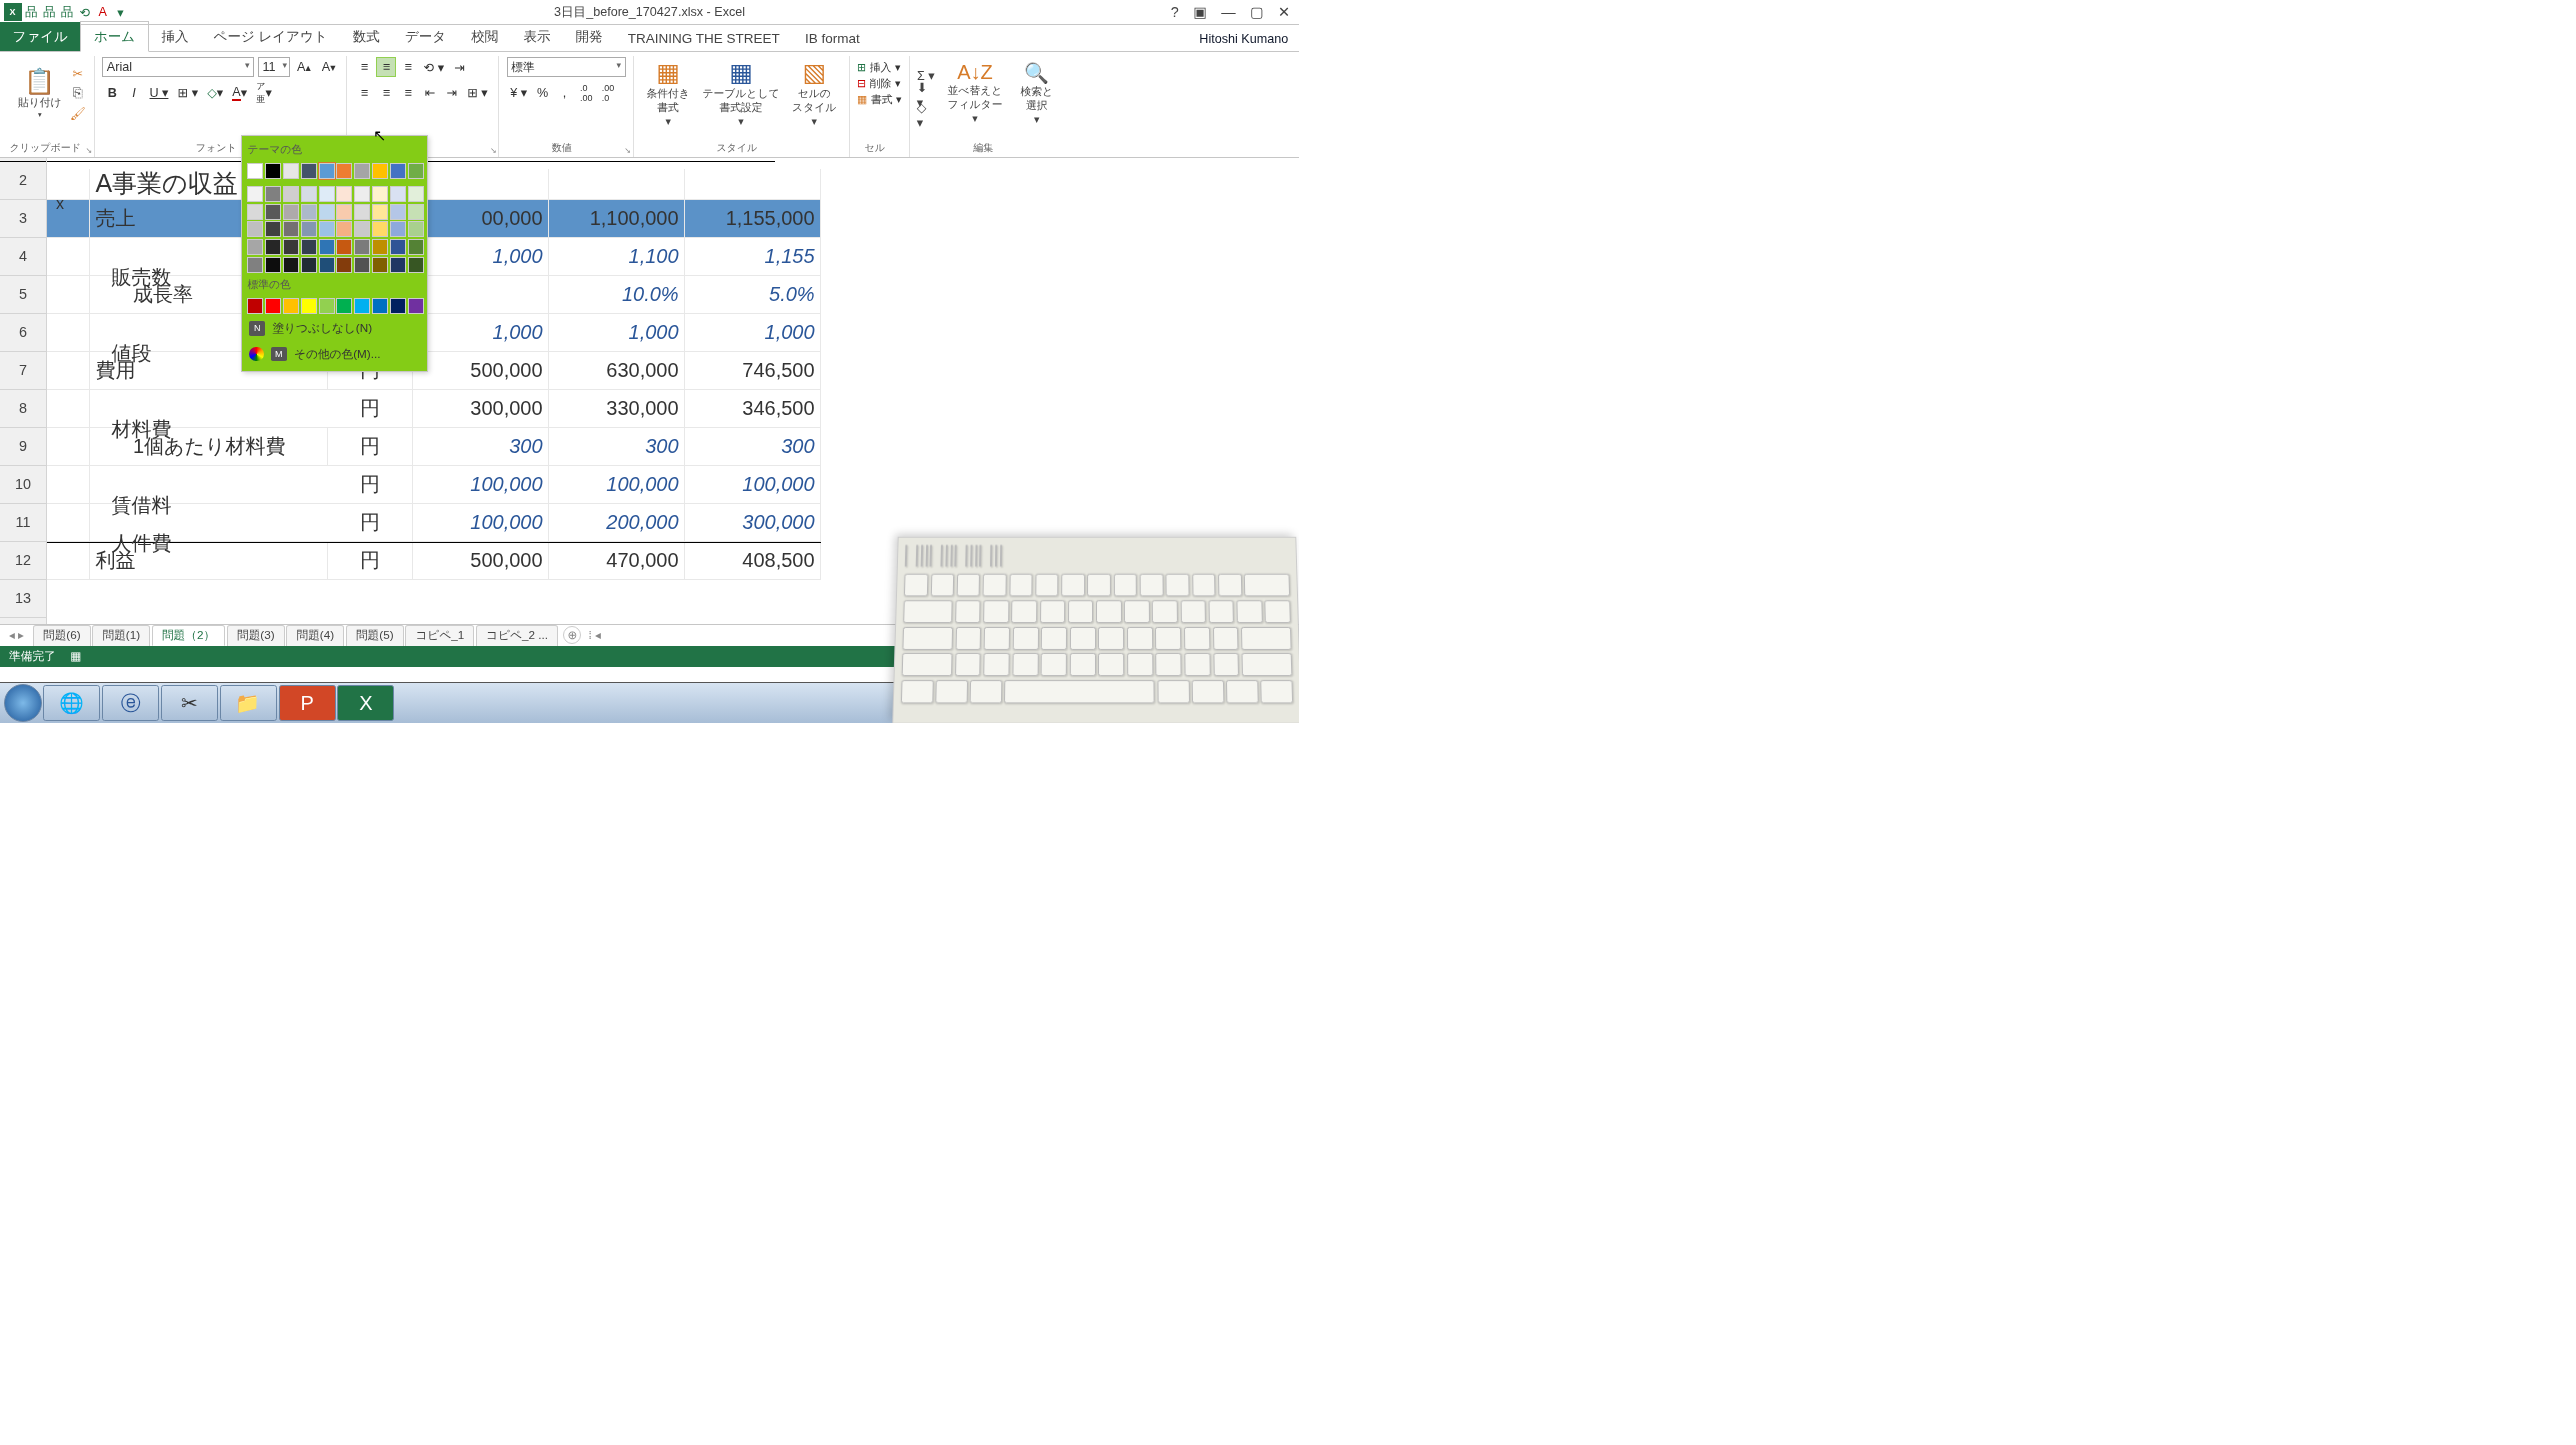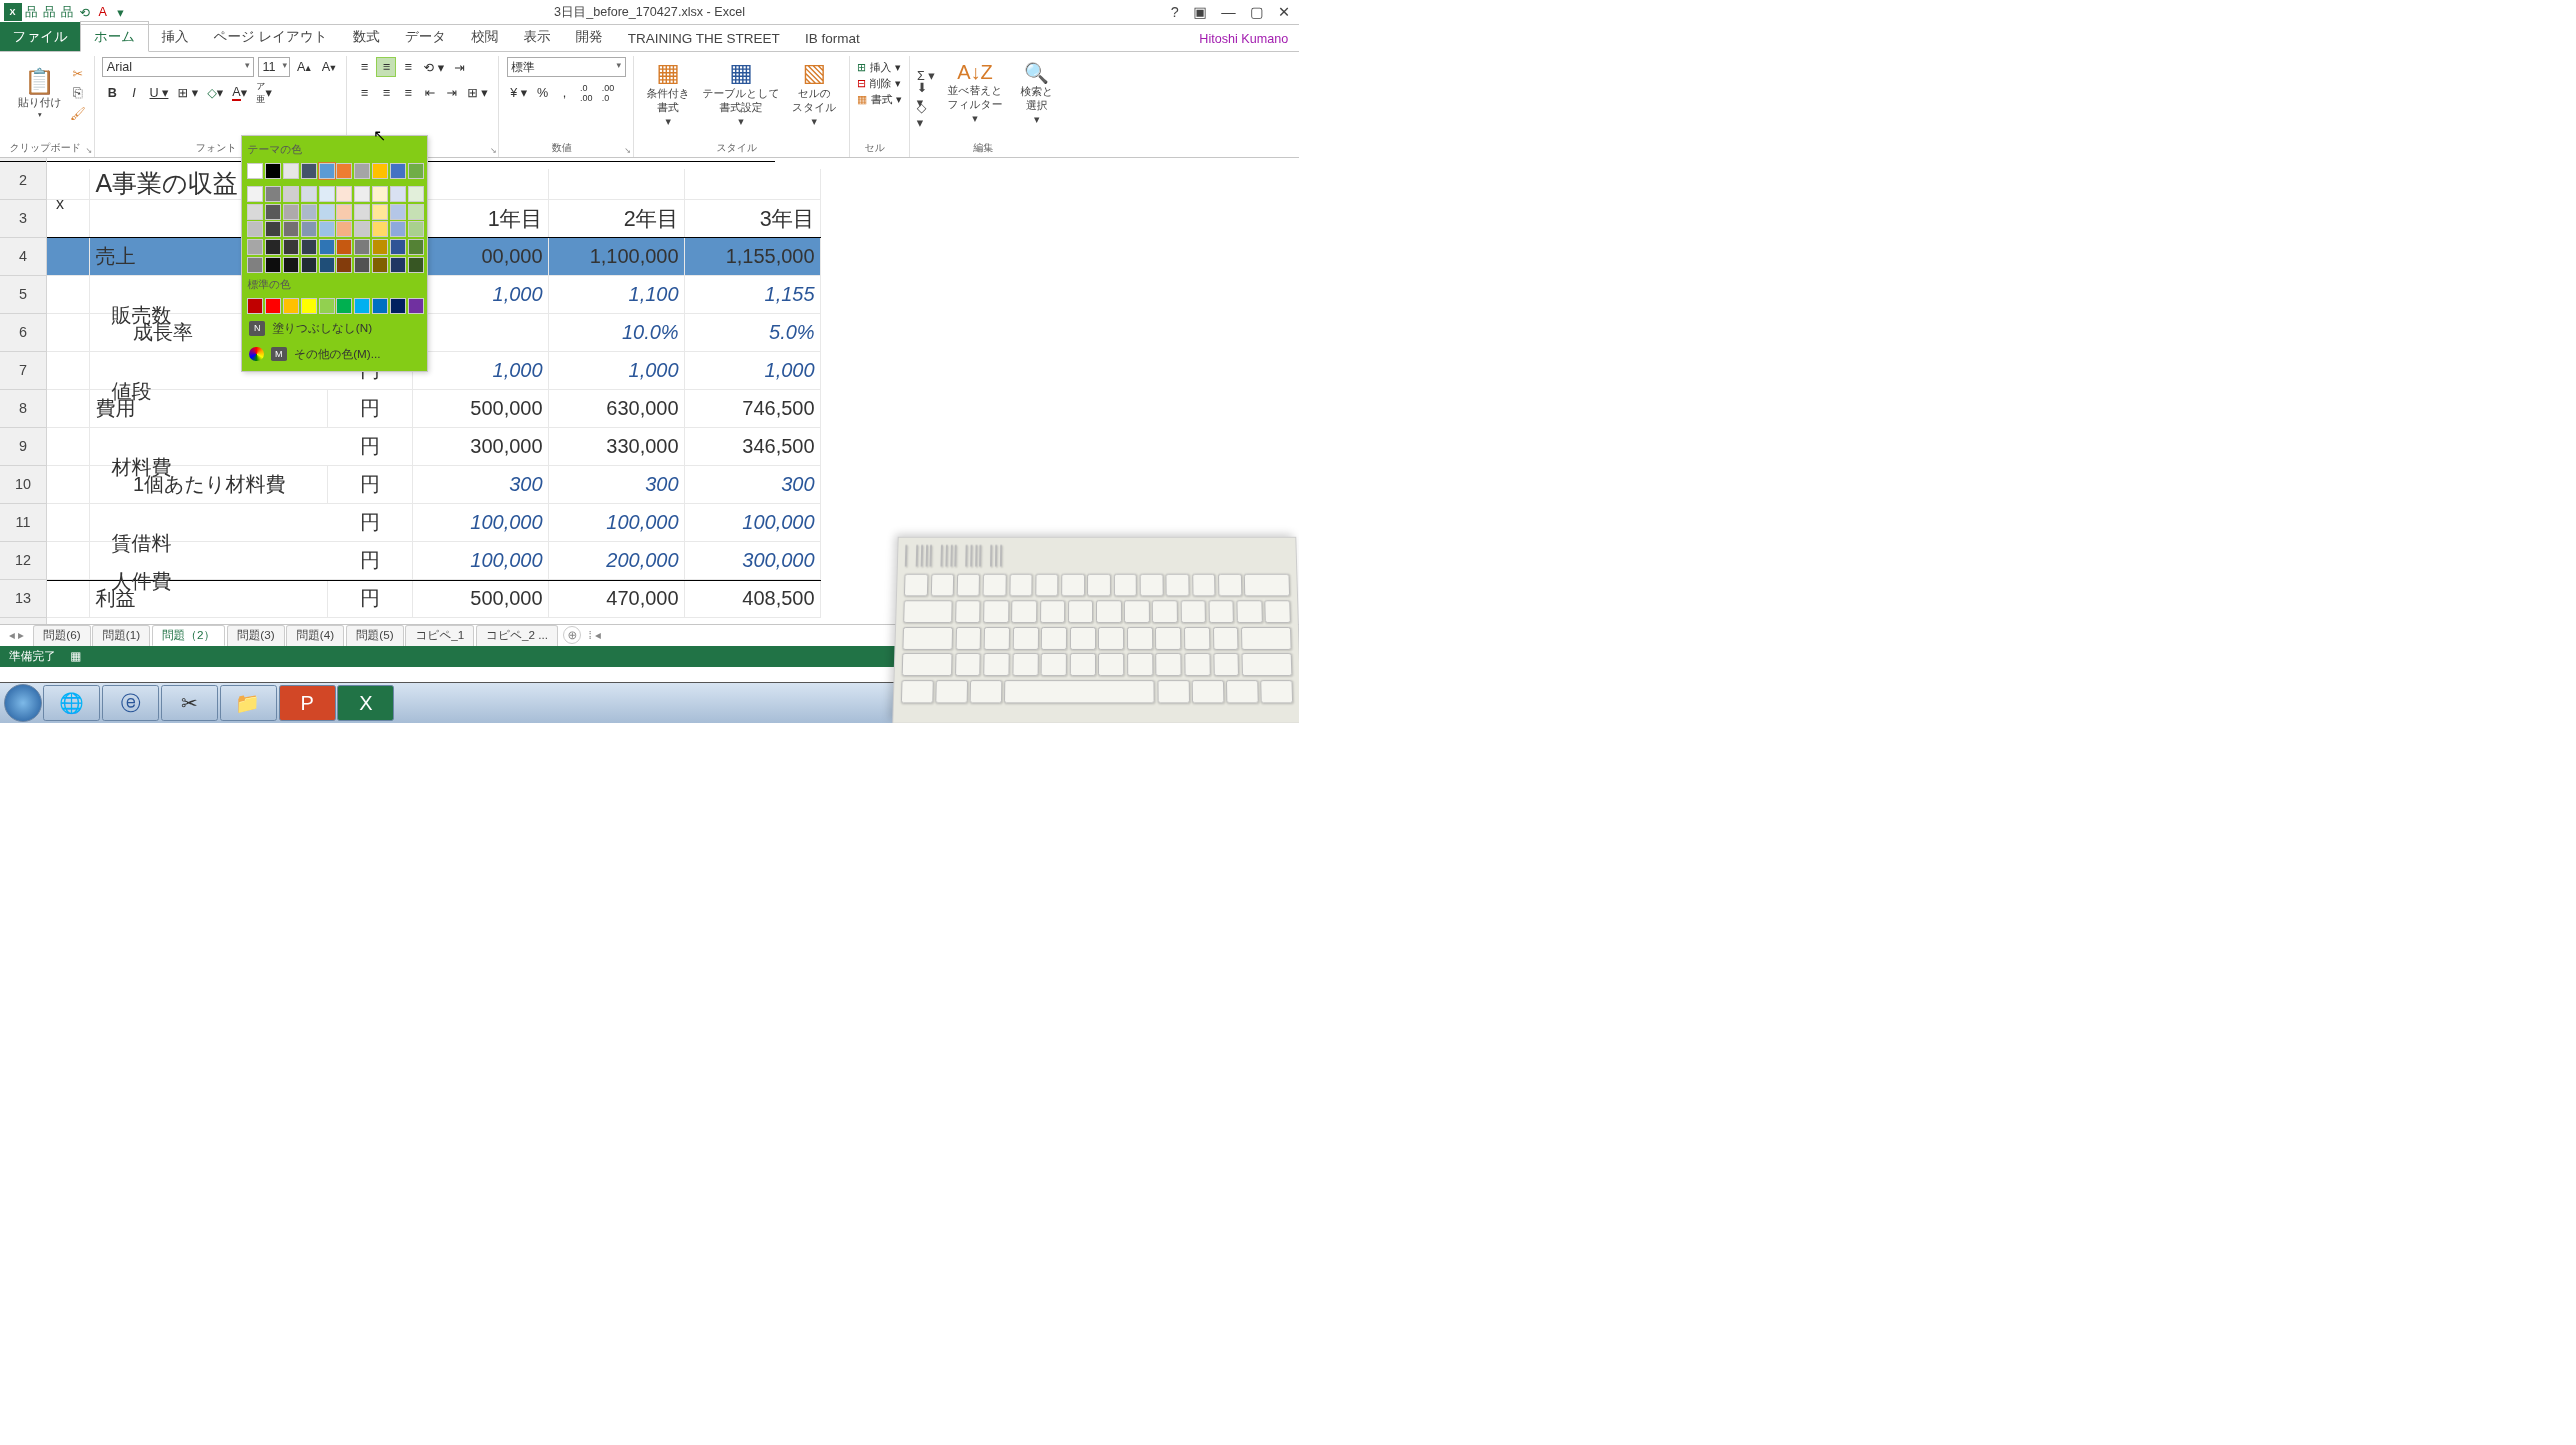--- a/index.html
+++ b/index.html
@@ -12,21 +12,21 @@
 .titlebar .qat .qat-btn { width: 16px; height: 16px; display: flex; align-items: center; justify-content: center; color: #217346; font-size: 12.6px; }
 .titlebar .title { position: absolute; left: 50%; transform: translateX(-50%); color: #444; font-size: 12.6px; }
 .titlebar .win-controls { margin-left: auto; display: flex; gap: 7.2px; padding-right: 5.4px; color: #444; font-size: 14.4px; }
 .titlebar .win-controls span { padding: 0 3.6px; }
 
 
 .ribbon-tabs { background: #fff; height: 27px; display: flex; align-items: flex-end; border-bottom: 0.9px solid #c6c6c6; padding-left: 0; position: relative; }
 .ribbon-tabs .tab { padding: 5.4px 12.6px; color: #444; font-size: 13.5px; cursor: pointer; }
 .ribbon-tabs .tab.file { background: #217346; color: #fff; }
 .ribbon-tabs .tab.active { border: 0.9px solid #c6c6c6; border-bottom: 0.9px solid #fff; color: #217346; margin-bottom: -0.9px; }
-.ribbon-tabs .username { margin-left: auto; padding: 5.4px 10.8px; color: #a21caf; font-size: 12.6px; }
+.ribbon-tabs .username { margin-left: auto; padding: 5.4px 10.8px; color: #0f172a; font-size: 12.6px; }
 
 
 .ribbon { background: #fff; height: 106px; border-bottom: 0.9px solid #c6c6c6; display: flex; padding: 3.6px 5.4px 0; }
 .ribbon-group { border-right: 0.9px solid #e0e0e0; padding: 1.8px 7.2px 14.4px; display: flex; flex-direction: column; position: relative; }
 .ribbon-group .group-label { position: absolute; bottom: 1.8px; left: 0; right: 9px; text-align: center; font-size: 10px; color: #666; }
 .ribbon-group .group-launcher { position: absolute; bottom: 1.8px; right: 1.8px; font-size: 8px; color: #888; }
 .ribbon-btn-large { display: flex; flex-direction: column; align-items: center; padding: 1.8px 5.4px; font-size: 10.8px; color: #444; }
 .ribbon-btn-large .icon { font-size: 25px; color: #d67b29; }
 .ribbon-btn-large .icon.blue { color: #2a5699; }
 .ribbon-btn-large .icon.orange { color: #d67b29; }
@@ -394,28 +394,20 @@
 
     <div class="cell-row heading-row">
       <div class="cell col-A"></div>
       <div class="cell col-B title-cell">A事業の収益</div>
       <div class="cell col-C"></div>
       <div class="cell col-D"></div>
       <div class="cell col-E"></div>
       <div class="cell col-F"></div>
     </div>
 
-    <div class="cell-row hdr-row">
-      <div class="cell col-A"></div>
-      <div class="cell col-B"></div>
-      <div class="cell col-C"></div>
-      <div class="cell col-D" style="justify-content:flex-end; font-size:21.5px;">1年目</div>
-      <div class="cell col-E" style="justify-content:flex-end; font-size:21.5px;">2年目</div>
-      <div class="cell col-F" style="justify-content:flex-end; font-size:21.5px;">3年目</div>
-    </div>
     <div id="data-rows">
         <div class="cell-row sel-row">
           <div class="cell col-A"></div>
           <div class="cell col-B">売上</div>
           <div class="cell col-C"></div>
           <div class="cell col-D">00,000</div>
           <div class="cell col-E">1,100,000</div>
           <div class="cell col-F">1,155,000</div>
         </div>
         <div class="cell-row">

